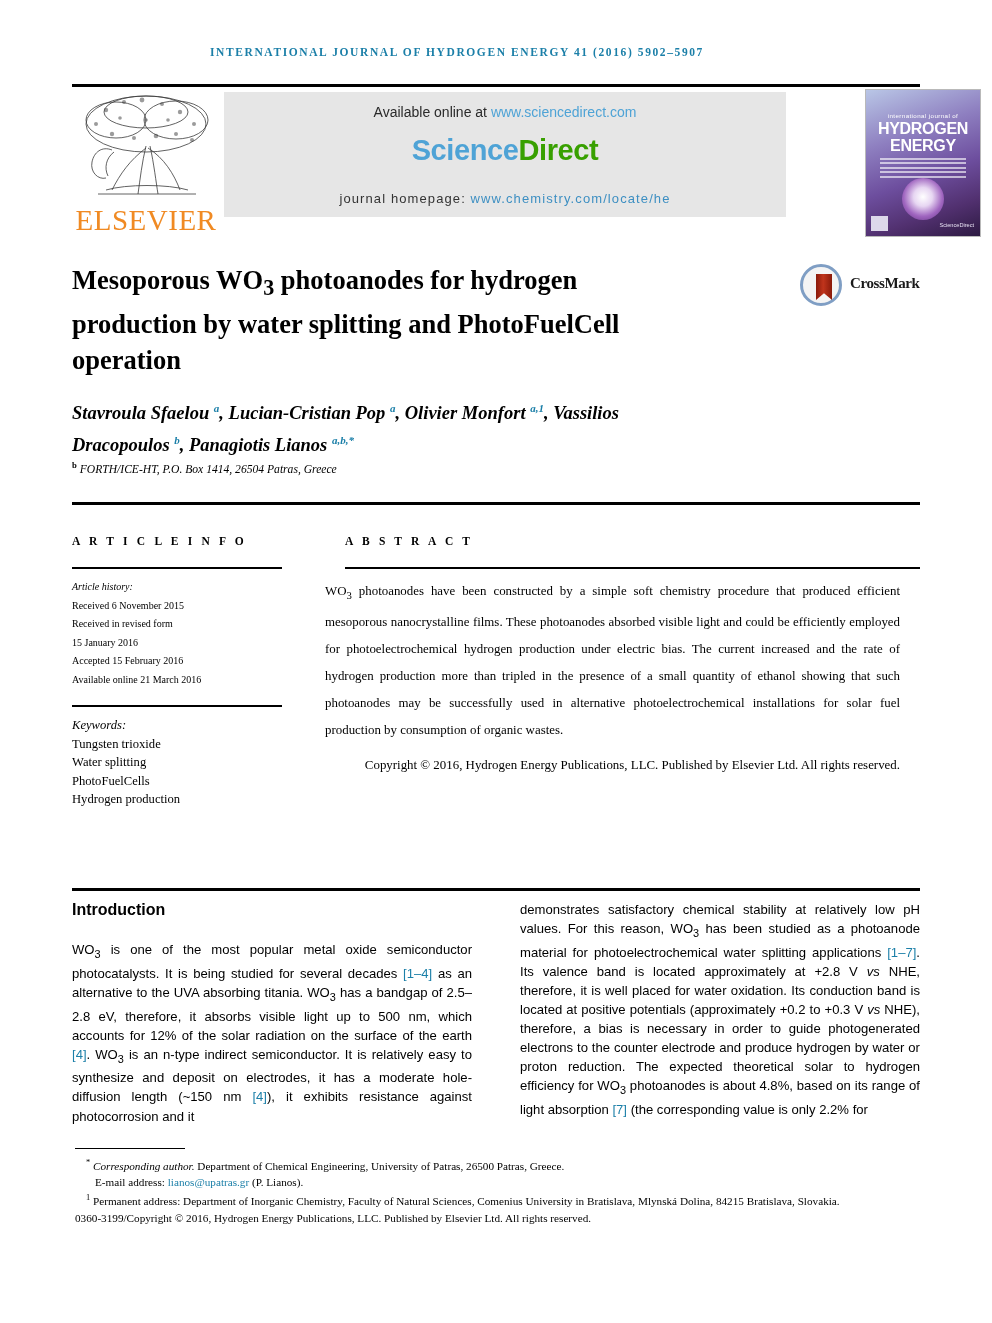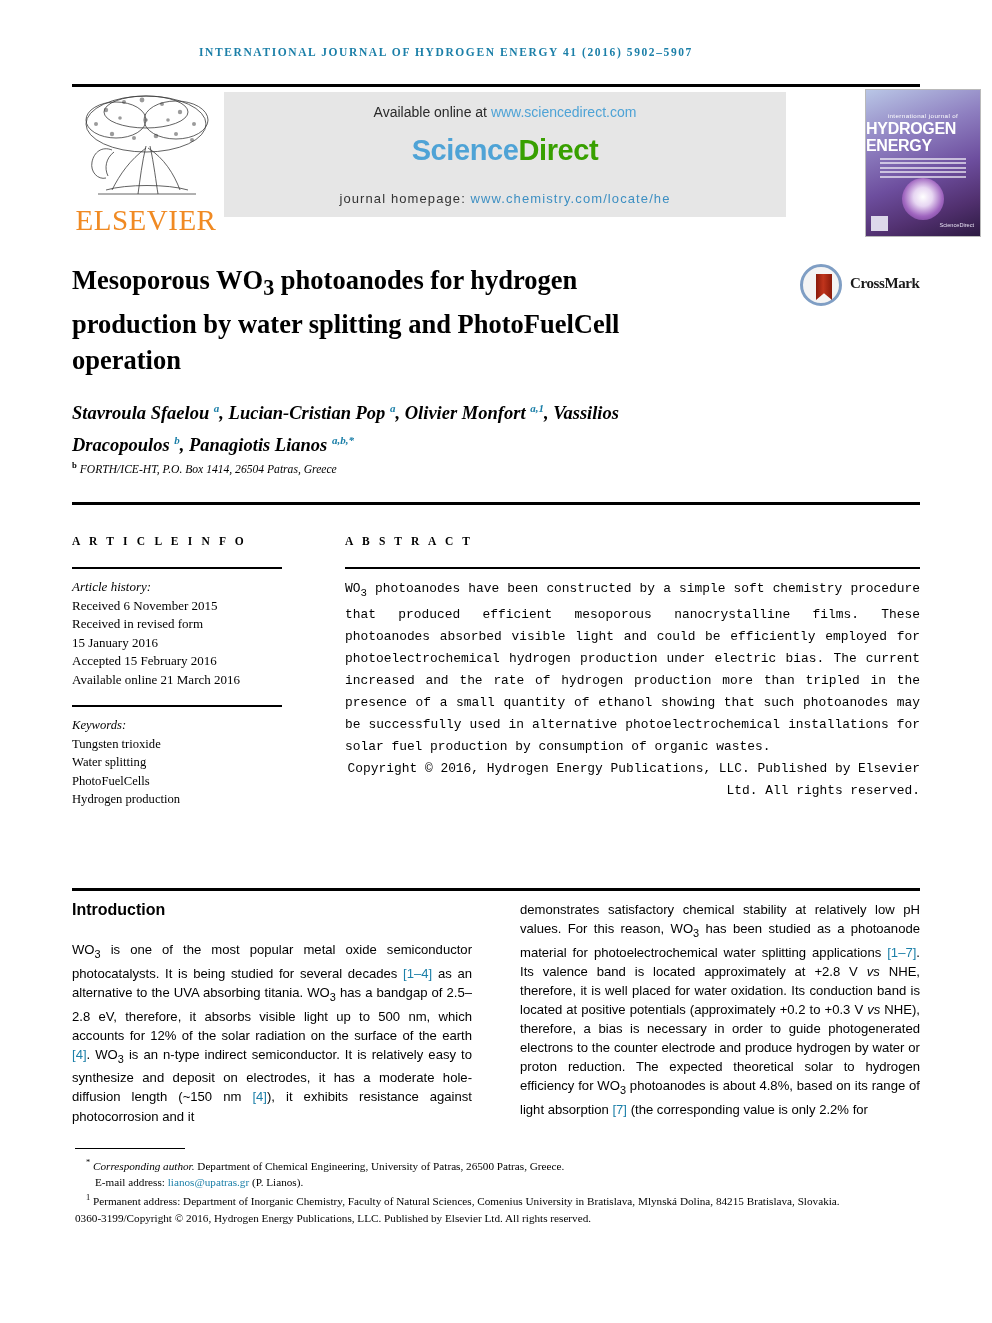--- a/index.html
+++ b/index.html
@@ -18,21 +18,21 @@
   .page {
     position: absolute;
     left: 0; top: 0;
     width: 992px;
     height: 1323px;
   }
 
   
   .running-head {
     position: absolute;
-    left: 1px; top: 46px;
+    left: 12px; top: 46px;
     width: 890px;
     text-align: center;
     color: #1b7fa8;
     font-family: "Liberation Serif", serif;
     font-size: 11.5px;
     font-weight: bold;
     letter-spacing: 1.6px;
     font-variant: small-caps;
     white-space: nowrap;
   }
@@ -118,21 +118,21 @@
     background: linear-gradient(160deg,#b9c6e6 0%,#8e7fc0 32%,#6d4e9e 58%,#51306f 80%,#2d1a42 100%);
   }
   .cover-title1 {
     position: absolute; left: 0; top: 22px; width: 114px;
     text-align: center; color: #fff;
     font-family: "Liberation Sans", sans-serif;
     font-size: 6.2px; letter-spacing: 0.4px;
   }
   .cover-h {
     position: absolute; left: 0; width: 114px;
-    text-align: left; color: #fff;
+    text-align: center; color: #fff;
     font-family: "Liberation Sans", sans-serif;
     font-weight: bold; font-size: 16px;
     letter-spacing: -0.3px;
   }
   .cover-h.h1 { top: 30px; }
   .cover-h.h2 { top: 47px; }
   .cover-lines {
     position: absolute; left: 14px; top: 68px; width: 86px;
   }
   .cover-lines i {
@@ -223,45 +223,45 @@
     letter-spacing: 3.2px;
   }
   .sec-head.info { left: 72px; top: 535px; }
   .sec-head.abs  { left: 345px; top: 535px; }
 
   .info-col {
     position: absolute;
     left: 72px; top: 578px;
     width: 230px;
     font-family: "Liberation Serif", serif;
-    font-size: 13px;
+    font-size: 10px;
     line-height: 18.6px;
   }
   .info-col .it { font-style: italic; }
   .kw-col {
     position: absolute;
     left: 72px; top: 716px;
     width: 230px;
     font-family: "Liberation Serif", serif;
     font-size: 12.6px;
     line-height: 18.6px;
   }
   .kw-col .it { font-style: italic; }
 
   .abstract {
     position: absolute;
-    left: 345px; top: 578px;
+    left: 325px; top: 578px;
     width: 575px;
-    font-family: Liberation Mono, monospace;
+    font-family: Liberation Serif, serif;
     font-size: 12.9px;
-    line-height: 22px;
+    line-height: 27px;
     text-align: justify;
   }
   .abstract p { margin: 0; }
-  .abstract .copy { text-align: right; }
+  .abstract .copy { text-align: right; margin-top: 8px; }
 
   
   .body-col {
     position: absolute;
     top: 900px;
     width: 400px;
     font-family: Liberation Sans, sans-serif;
     font-size: 13.1px;
     line-height: 19.1px;
     text-align: justify;

